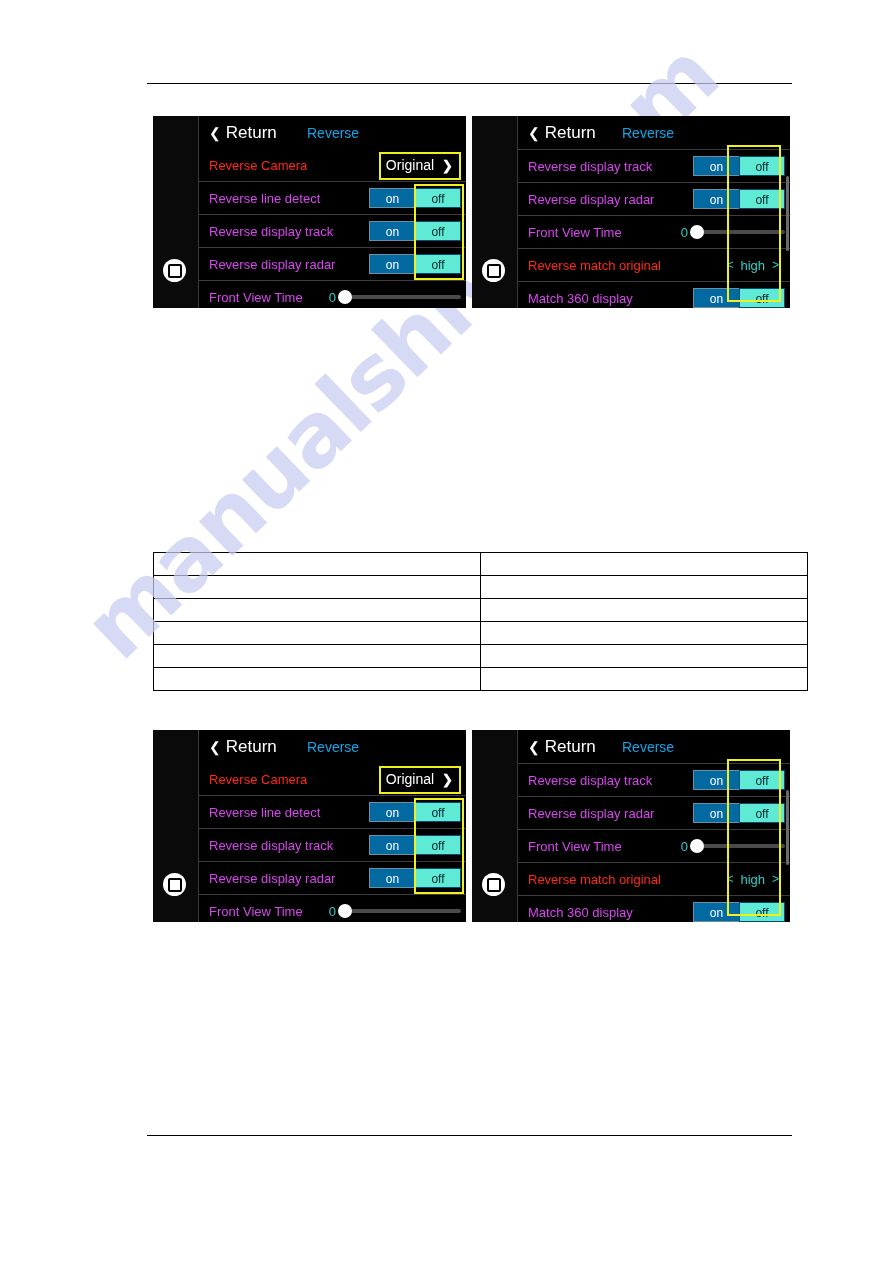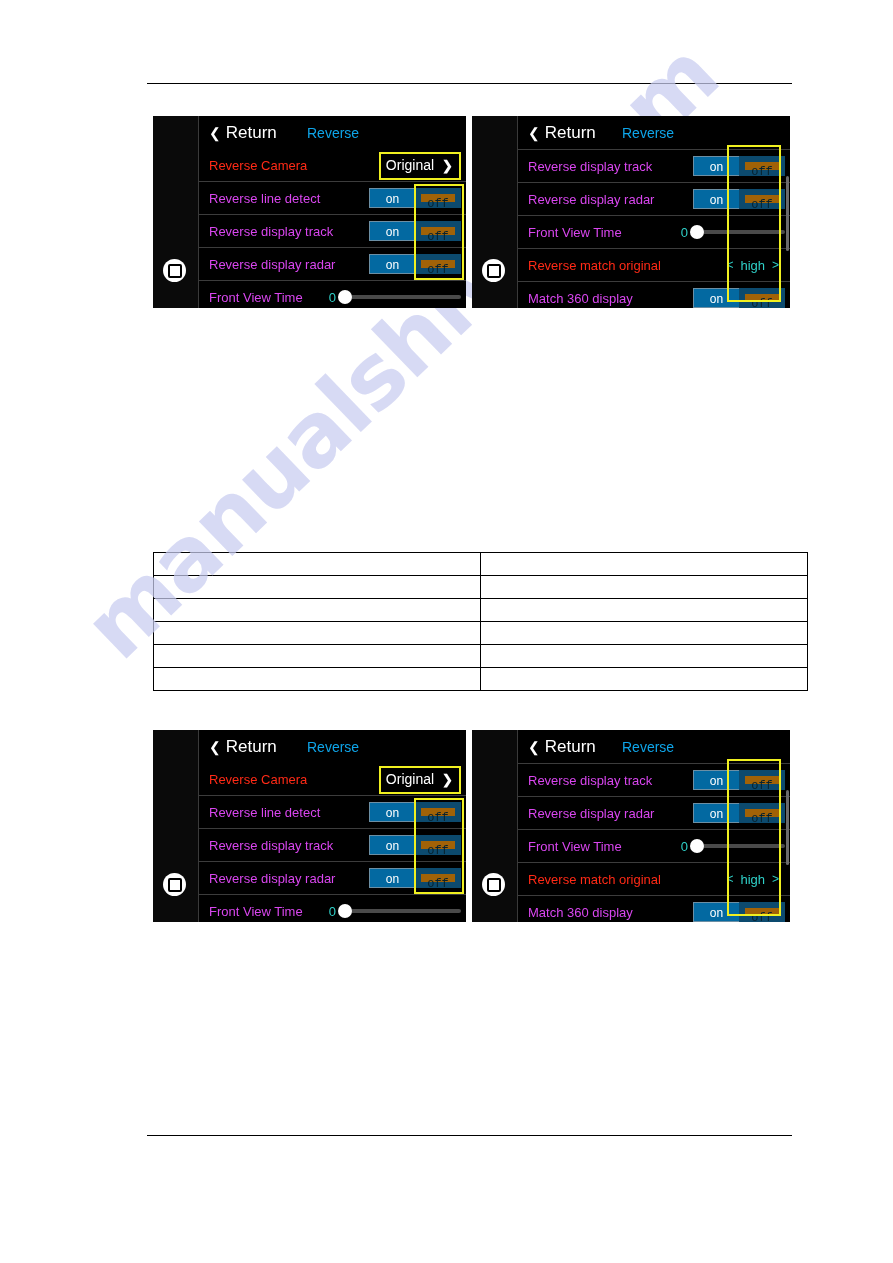--- a/index.html
+++ b/index.html
@@ -193,23 +193,22 @@
     box-sizing: border-box;
   }
   .seg .opt.on {
     color: #ffffff;
     background: #0369a1;
     border: 1px solid #6c8fa4;
     border-right: none;
   }
   .seg .opt.off {
     color: #07222e;
-    background: #a16207;
-    border: 6px solid #0c4a6e;
-    font-family: Liberation Mono, monospace;
+    background: #5eead4;
+    border: 1px solid #0c4a6e;
   }
 
   
   .chooser {
     font-size: 13px;
     color: #2fd0c8;
     display: flex;
     align-items: center;
     gap: 7px;
     padding-right: 6px;

